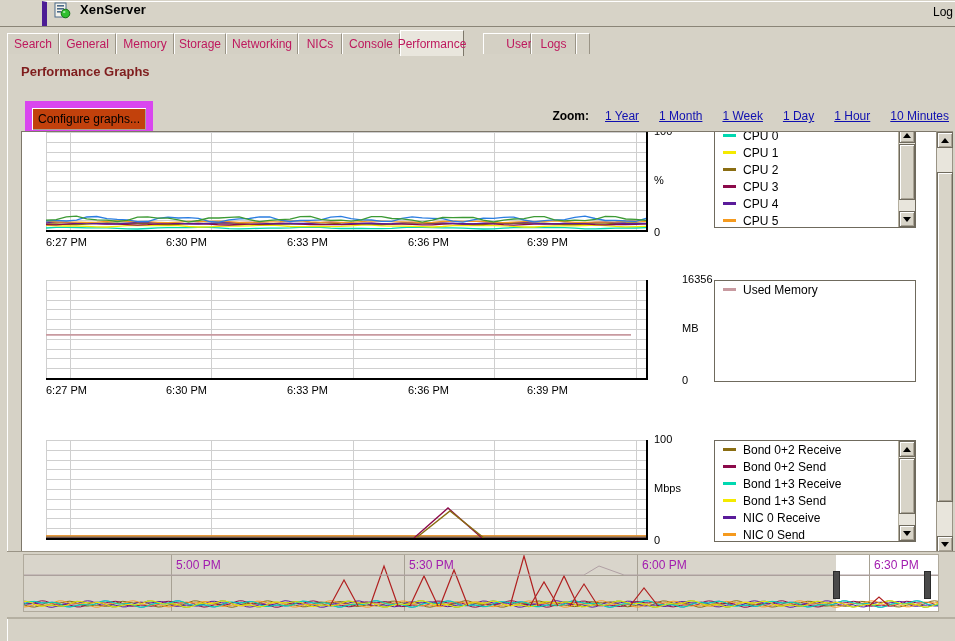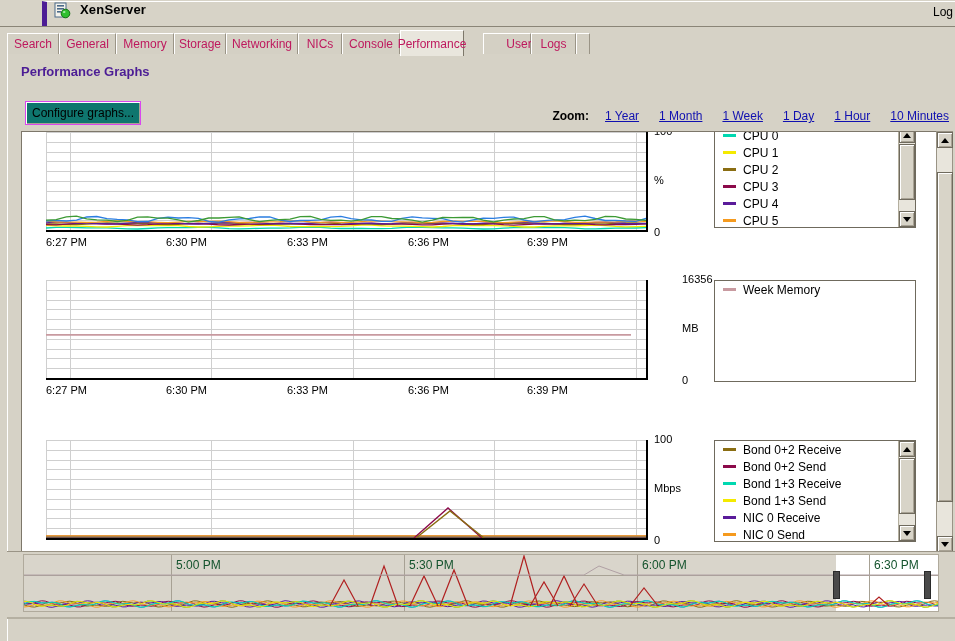--- a/index.html
+++ b/index.html
@@ -81,27 +81,27 @@
 
   
   .content {
     position: absolute; left: 7px; top: 54px; width: 948px; height: 587px;
     background: #d6d2c6;
     border-left: 1px solid #ffffff;
     box-sizing: border-box;
   }
   .page-title {
     position: absolute; left: 13px; top: 10px;
-    font-weight: bold; font-size: 13px; color: #4c1d95;
+    font-weight: bold; font-size: 13px; color: #7f1d1d;
   }
   .btn-configure {
     position: absolute; left: 17px; top: 47px;
     width: 114px; height: 22px;
-    background: #0f766e;
-    border: 1px solid #d946ef;
+    background: #c2410c;
+    border: 7px solid #d946ef;
     box-shadow: inset 1px 1px 0 #ffffff, inset -1px -1px 0 #a8a294;
     font-size: 12px; color: #000;
     display: flex; align-items: center; justify-content: center;
     cursor: default;
   }
   .zoom-row {
     position: absolute; right: 2px; top: 55px;
     display: flex; align-items: center; gap: 8px;
     white-space: nowrap;
   }
@@ -212,21 +212,21 @@
   }
   .nav-selection {
     position: absolute; top: 0; bottom: 0;
     background: #ffffff;
   }
   .nav-timeline-rule {
     position: absolute; left: 0; right: 0; top: 20px; height: 1px;
     background: #9a9486;
   }
   .nav-label {
-    position: absolute; top: 3px; font-size: 12px; color: #14532d;
+    position: absolute; top: 3px; font-size: 12px; color: #a21caf;
     padding-left: 5px;
   }
   .nav-tick {
     position: absolute; top: 0; bottom: 0; width: 1px; background: #a7a194;
   }
   .nav-handle {
     position: absolute; top: 16px; width: 7px; height: 28px;
     background: #4a4a4a;
     border: 1px solid #2a2a2a;
     box-sizing: border-box;
@@ -402,21 +402,21 @@
             <span style="left: 24px;">6:27 PM</span>
             <span style="left: 144px;">6:30 PM</span>
             <span style="left: 265px;">6:33 PM</span>
             <span style="left: 386px;">6:36 PM</span>
             <span style="left: 505px;">6:39 PM</span>
           </div>
           <div class="legend" style="width: 202px; height: 102px; left: 692px; top: 4px;">
             <div class="legend-list" style="right: 0px;">
               <div class="legend-item">
                 <span class="legend-swatch" style="background: rgb(200, 154, 160);"></span>
-                <span>Week Memory</span>
+                <span>Used Memory</span>
               </div>
             </div>
           </div>
         </div>
         <div class="graph-block" style="top: 304px; left: 0px; width: 916px; height: 150px;">
           <div class="plot" style="left: 24px; top: 4px; width: 600px; height: 98px;">
             <svg width="600" height="98" viewBox="0 0 600 98">
               <line x1="0" y1="0.5" x2="600" y2="0.5" stroke="#cfcfcf" stroke-width="1"></line>
               <line x1="0" y1="10.5" x2="600" y2="10.5" stroke="#cfcfcf" stroke-width="1"></line>
               <line x1="0" y1="20.5" x2="600" y2="20.5" stroke="#cfcfcf" stroke-width="1"></line>

